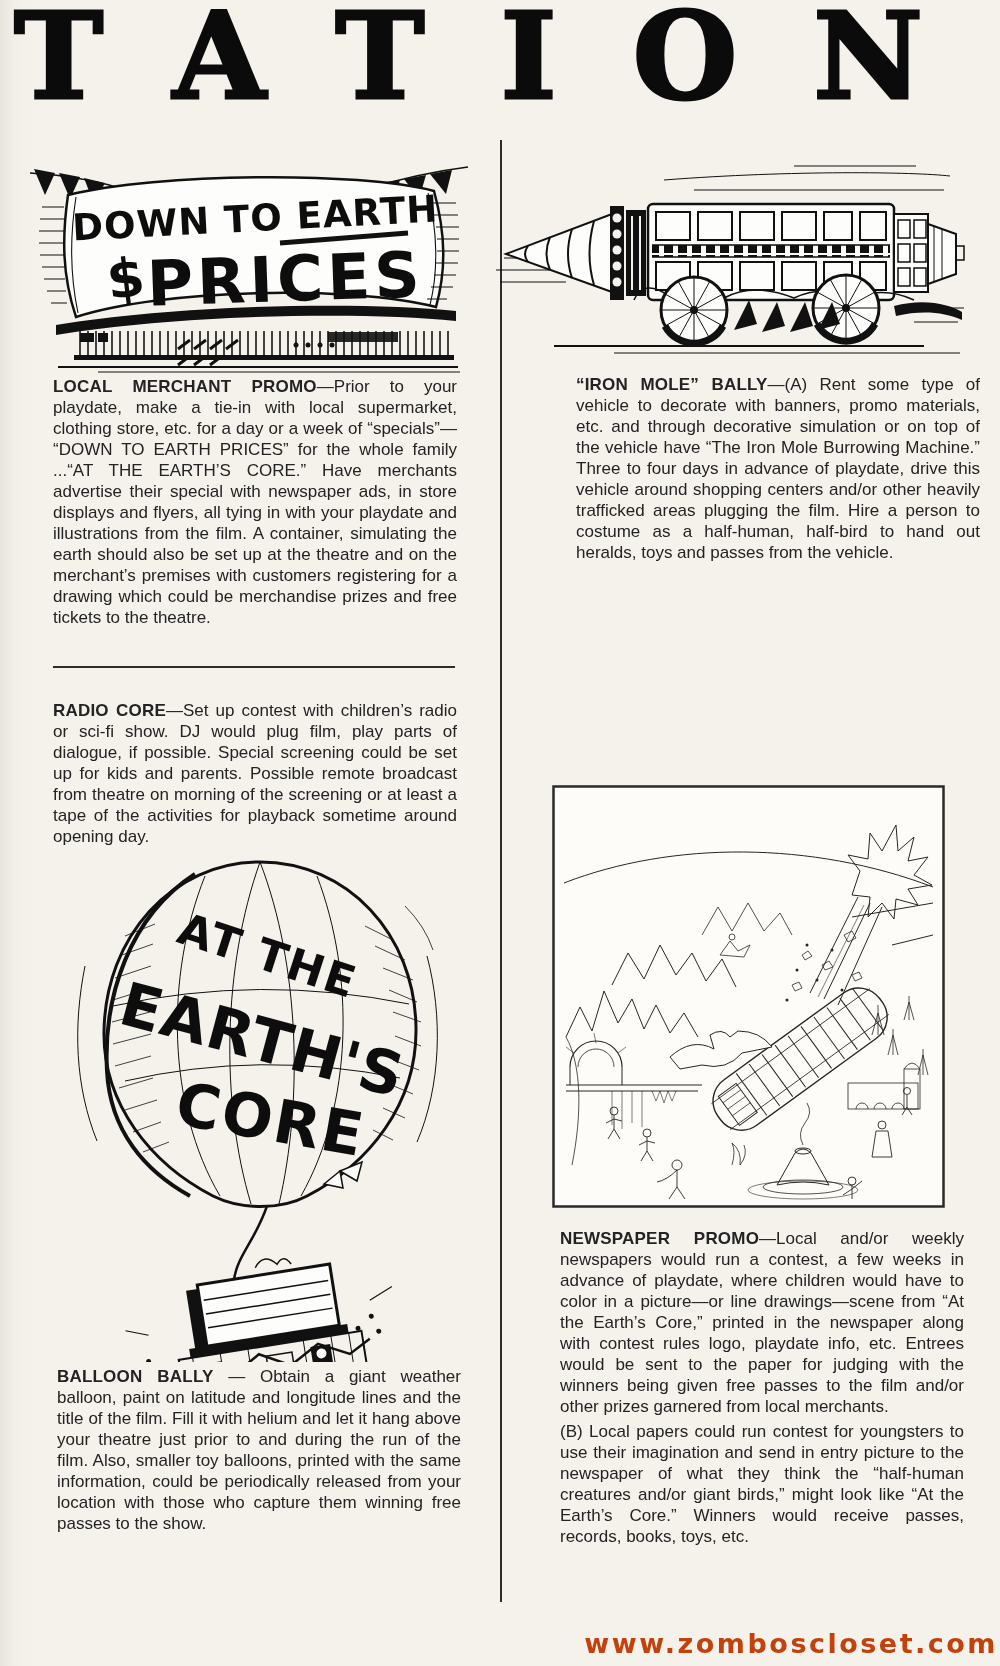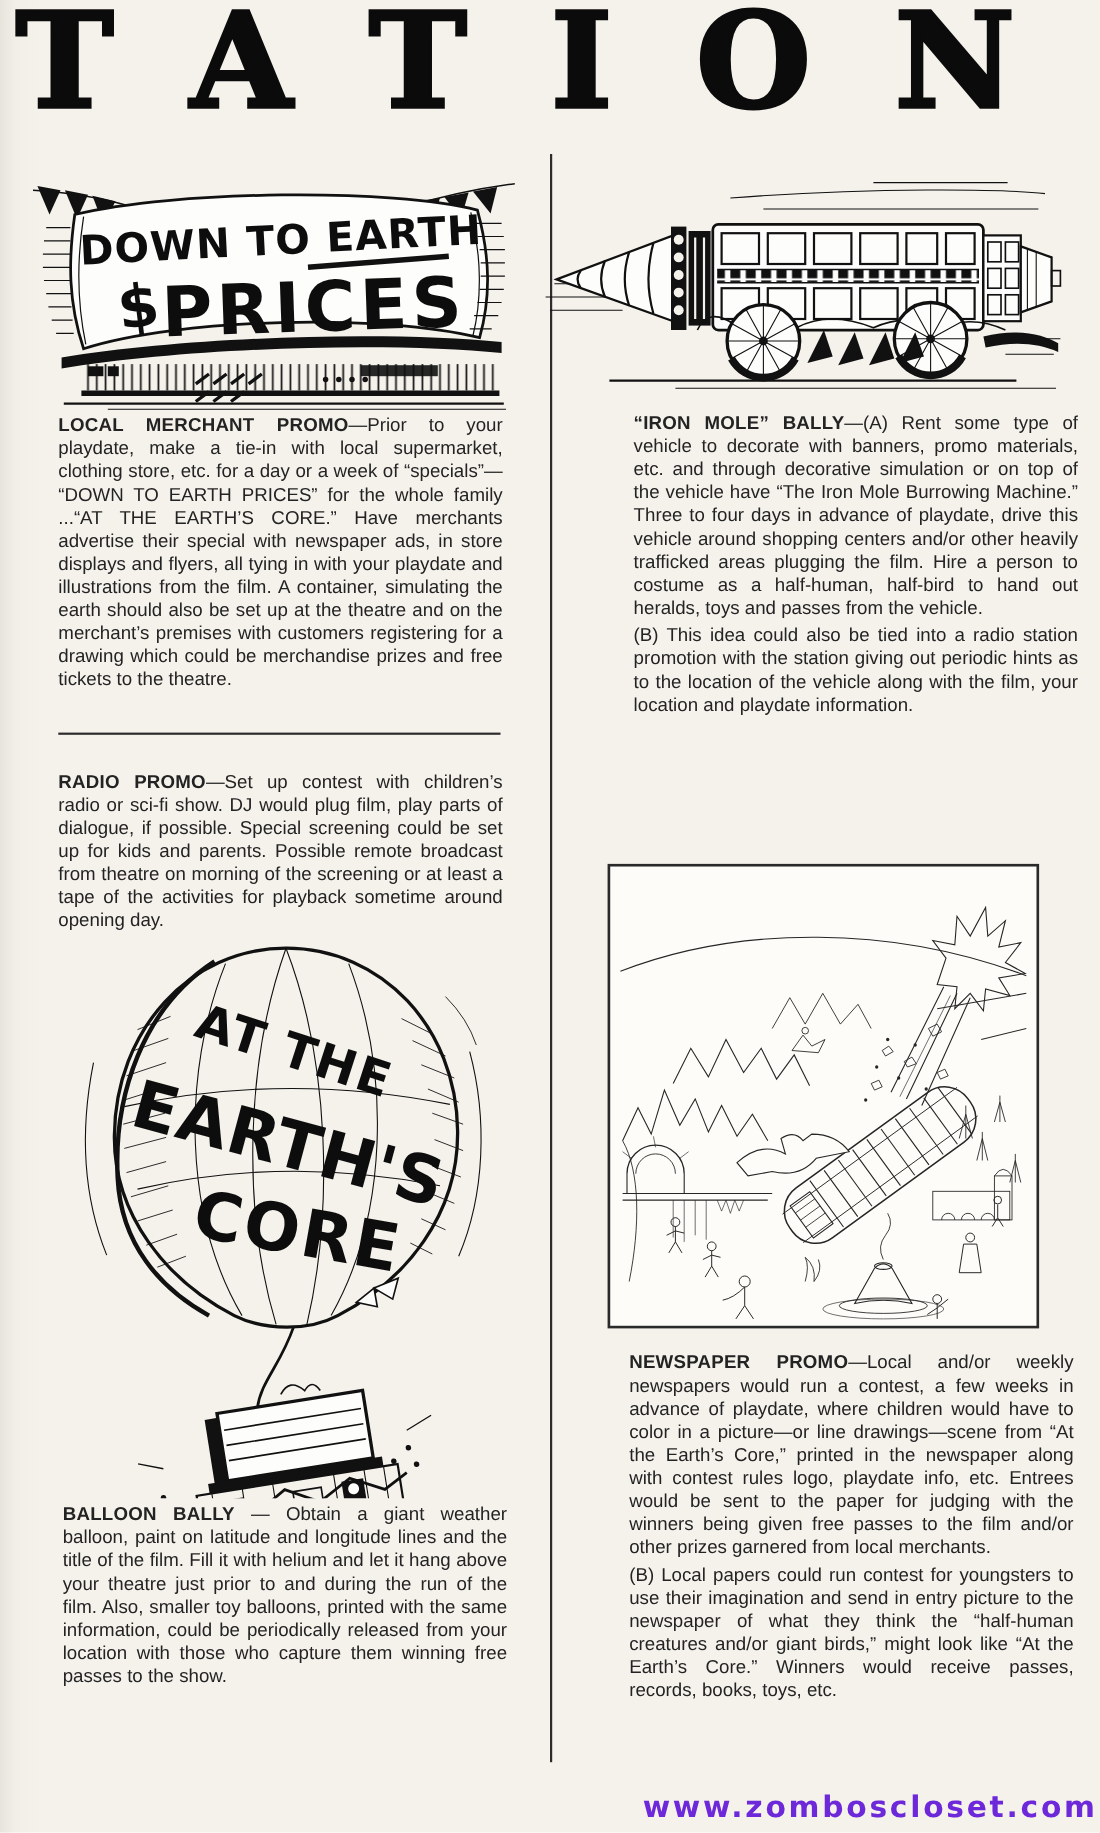--- a/index.html
+++ b/index.html
@@ -17,21 +17,21 @@
   .hdivider{position:absolute;left:53px;top:666px;width:402px;height:2px;background:#2c2c2c;}
   .textblock{position:absolute;width:404px;font-size:17px;line-height:21px;text-align:justify;}
   .textblock p{margin:0 0 4px 0;}
   .runin{font-weight:bold;letter-spacing:.2px;}
   .illus{position:absolute;}
   svg{display:block;}
   svg text{font-family:"DejaVu Sans",sans-serif;font-weight:bold;fill:#0d0d0d;}
   .frameimg{position:absolute;left:552px;top:785px;width:393px;height:423px;}
   .watermark{
     position:absolute;top:1628px;right:2px;font-size:27px;font-weight:bold;
-    letter-spacing:2.5px;color:#6d28d9;font-family:"DejaVu Sans",sans-serif;
+    letter-spacing:2.5px;color:#c2410c;font-family:"DejaVu Sans",sans-serif;
   }
 </style>
 </head>
 <body>
 
 <div class="headline">TATION</div>
 
 <div class="vdivider"></div>
 <div class="hdivider"></div>
 
@@ -88,21 +88,21 @@
         <path d="M70,229 H432" stroke-width="1"></path>
   </g>
 </svg>
 </div>
 
 <div class="textblock" style="left:53px;top:376px;">
   <p><span class="runin">LOCAL MERCHANT PROMO</span><span>—Prior to your playdate, make a tie-in with local supermarket, clothing store, etc. for a day or a week of “specials”— “DOWN TO EARTH PRICES” for the whole family ...“AT THE EARTH’S CORE.” Have merchants advertise their special with newspaper ads, in store displays and flyers, all tying in with your playdate and illustrations from the film. A container, simulating the earth should also be set up at the theatre and on the merchant’s premises with customers registering for a drawing which could be merchandise prizes and free tickets to the theatre.</span></p>
 </div>
 
 <div class="textblock" style="left:53px;top:700px;">
-  <p><span class="runin">RADIO PROMO</span><span>—Set up contest with children’s radio or sci-fi show. DJ would plug film, play parts of dialogue, if possible. Special screening could be set up for kids and parents. Possible remote broadcast from theatre on morning of the screening or at least a tape of the activities for playback sometime around opening day.</span></p>
+  <p><span class="runin">RADIO CORE</span><span>—Set up contest with children’s radio or sci-fi show. DJ would plug film, play parts of dialogue, if possible. Special screening could be set up for kids and parents. Possible remote broadcast from theatre on morning of the screening or at least a tape of the activities for playback sometime around opening day.</span></p>
 </div>
 
 <div class="illus" style="left:55px;top:846px;">
 <svg width="410" height="516" viewBox="0 0 410 516">
   <path d="M205,16 C118,16 50,90 49,186 C48,258 96,318 158,350 C186,364 226,364 252,350 C314,318 362,258 361,182 C360,88 292,16 205,16 Z" fill="none" stroke="#111" stroke-width="3"></path>
   <path d="M140,28 C75,70 48,150 52,225 C55,285 90,325 135,350" fill="none" stroke="#111" stroke-width="4"></path>
   <g stroke="#111" stroke-width="1" fill="none">
     <path d="M205,16 C168,120 165,255 196,358"></path>
     <path d="M205,16 C245,120 248,255 224,358"></path>
     <path d="M150,30 C110,130 112,260 165,350"></path>
@@ -244,21 +244,20 @@
         <path d="M296,174 l15,-30 l8,24 z"></path>
         <path d="M324,172 l14,-28 l8,22 z"></path>
   </g>
   <path d="M60,188 H430" stroke="#111" stroke-width="2"></path>
   <path d="M120,195 H466" stroke="#111" stroke-width="1"></path>
 </svg>
 </div>
 
 <div class="textblock" style="left:576px;top:374px;">
   <p><span class="runin">“IRON MOLE” BALLY</span><span>—(A) Rent some type of vehicle to decorate with banners, promo materials, etc. and through decorative simulation or on top of the vehicle have “The Iron Mole Burrowing Machine.” Three to four days in advance of playdate, drive this vehicle around shopping centers and/or other heavily trafficked areas plugging the film. Hire a person to costume as a half-human, half-bird to hand out heralds, toys and passes from the vehicle.</span></p>
-  <p>(B) This idea could also be tied into a radio station promotion with the station giving out periodic hints as to the location of the vehicle along with the film, your location and playdate information.</p>
 </div>
 
 <div class="frameimg">
 <svg width="393" height="423" viewBox="0 0 393 423">
   <rect x="1.5" y="1.5" width="390" height="420" fill="#fdfcf9" stroke="#2a2a2a" stroke-width="2.5"></rect>
   <g stroke="#262626" fill="none" stroke-width="1">
     <path d="M12,98 C120,56 260,56 381,102"></path>
     <path d="M300,132 L381,118 M340,160 L381,150"></path>
     <path d="M300,110 L308,86 L296,70 L316,74 L318,48 L330,66 L344,40 L346,66 L362,52 L356,76 L376,72 L362,90 L380,100 L356,104 L366,120 L344,114 L342,134 L330,118 L316,132 L318,112 Z"></path>
     <path d="M306,112 L258,208 M318,118 L272,214 M330,122 L286,220"></path>
@@ -330,18 +329,18 @@
     <path d="M225,400 L243,368 Q251,360 259,368 L277,400 Q251,394 225,400 Z"></path>
     <ellipse cx="251" cy="366" rx="8" ry="3"></ellipse>
     <ellipse cx="251" cy="402" rx="40" ry="7" stroke-width=".8"></ellipse>
     <ellipse cx="251" cy="405" rx="55" ry="9" stroke-width=".6"></ellipse>
     <path d="M251,360 q-6,-12 2,-22 q8,-10 2,-20" stroke-width=".8"></path>
     <path d="M180,380 q4,-14 0,-22 q10,8 8,22 q8,-10 4,-20" stroke-width=".8"></path>
   </g>
 </svg>
 </div>
 
-<div class="textblock" style="left:572px;top:1228px;">
+<div class="textblock" style="left:560px;top:1228px;">
   <p><span class="runin">NEWSPAPER PROMO</span><span>—Local and/or weekly newspapers would run a contest, a few weeks in advance of playdate, where children would have to color in a picture—or line drawings—scene from “At the Earth’s Core,” printed in the newspaper along with contest rules logo, playdate info, etc. Entrees would be sent to the paper for judging with the winners being given free passes to the film and/or other prizes garnered from local merchants.</span></p>
   <p>(B) Local papers could run contest for youngsters to use their imagination and send in entry picture to the newspaper of what they think the “half-human creatures and/or giant birds,” might look like “At the Earth’s Core.” Winners would receive passes, records, books, toys, etc.</p>
 </div>
 
 <div class="watermark">www.zomboscloset.com</div>
 
 </body></html>

